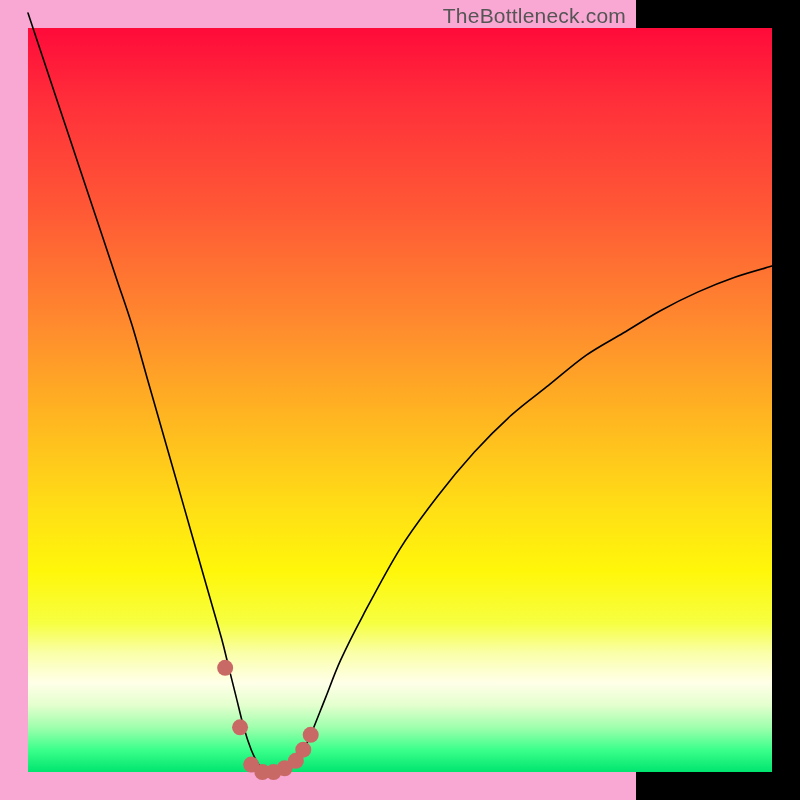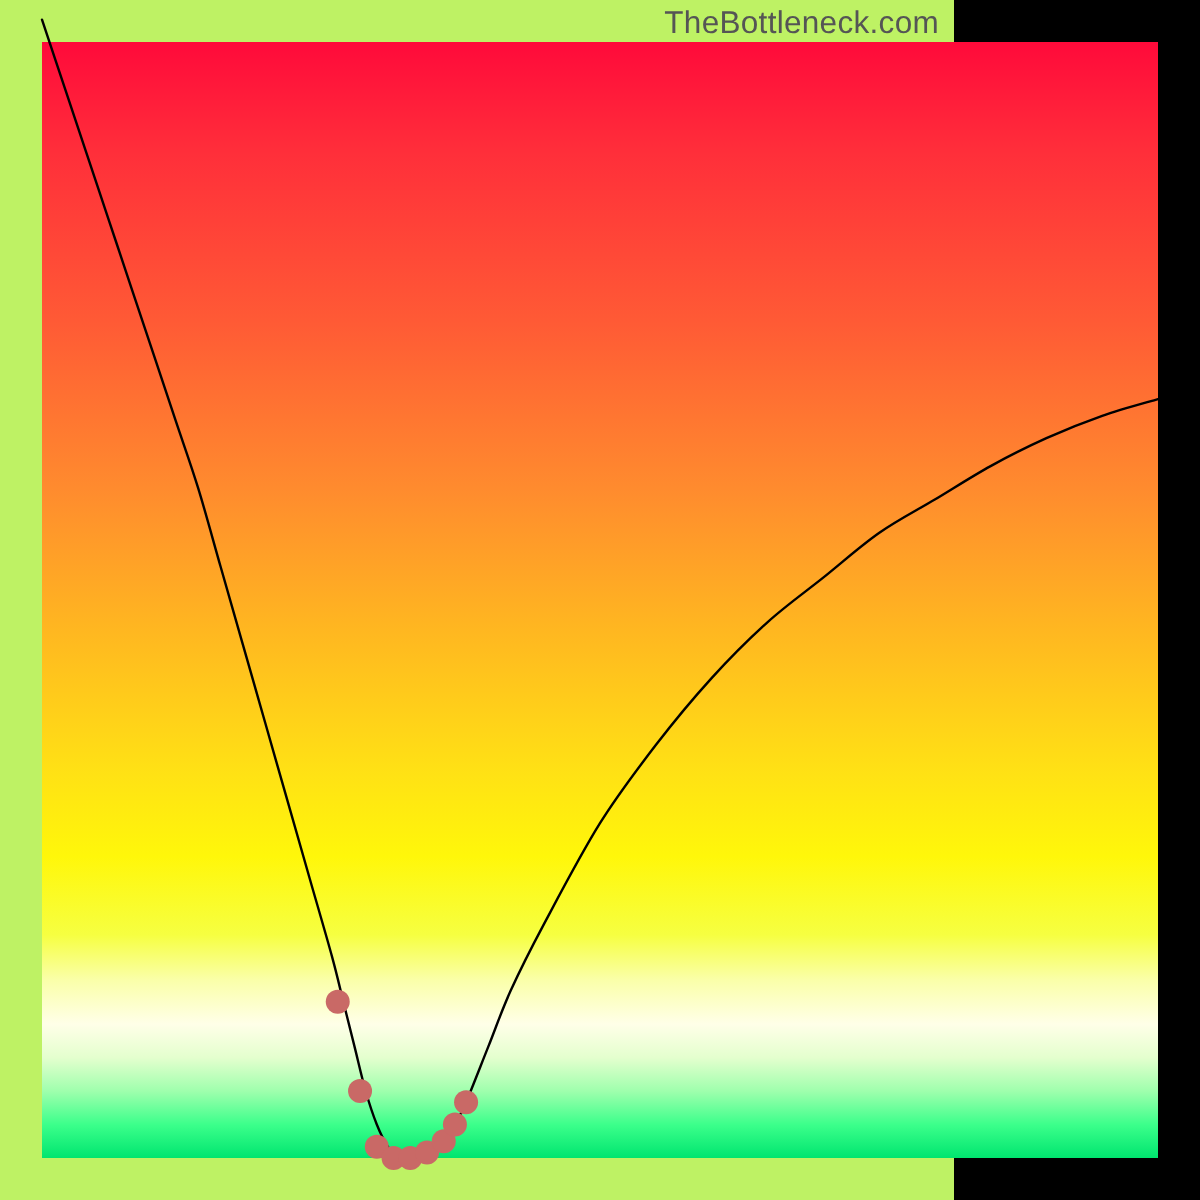--- a/index.html
+++ b/index.html
@@ -8,21 +8,21 @@
     width: 800px;
     height: 800px;
     background: #000;
     overflow: hidden;
     font-family: Arial, Helvetica, sans-serif;
   }
   .outer {
     position: relative;
     width: 636px;
     height: 800px;
-    background: #bef264;
+    background: #f9a8d4;
   }
   .watermark {
     position: absolute;
     top: 4px;
     right: 10px;
     color: #555;
     font-size: 21px;
     font-weight: 500;
     letter-spacing: 0.2px;
     z-index: 10;

